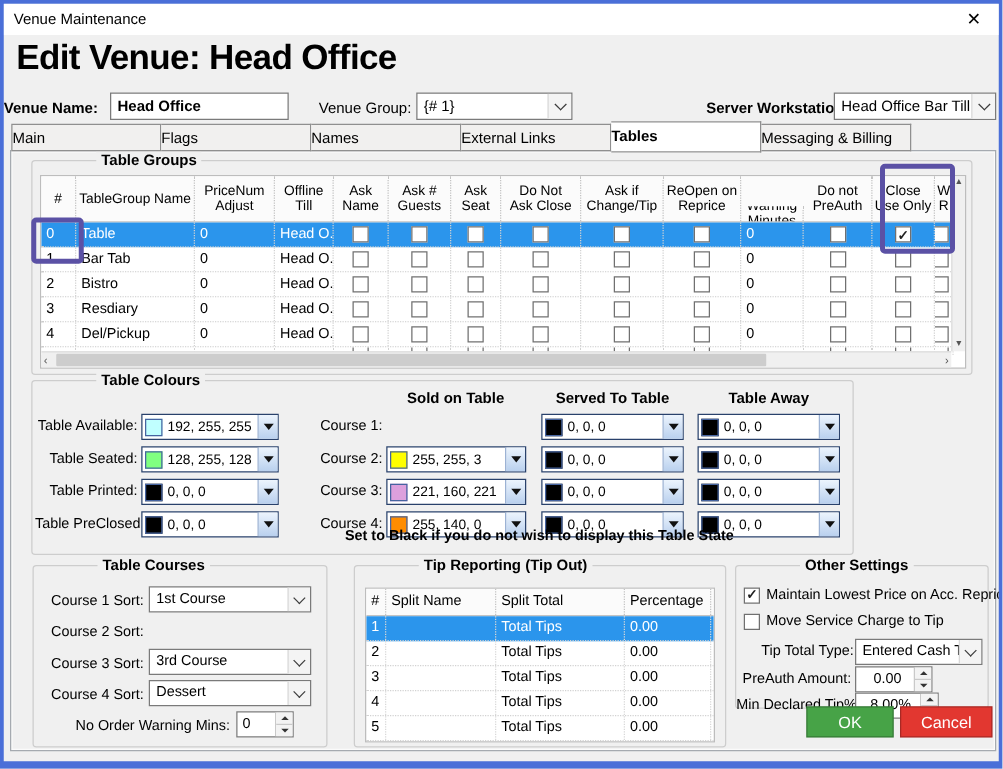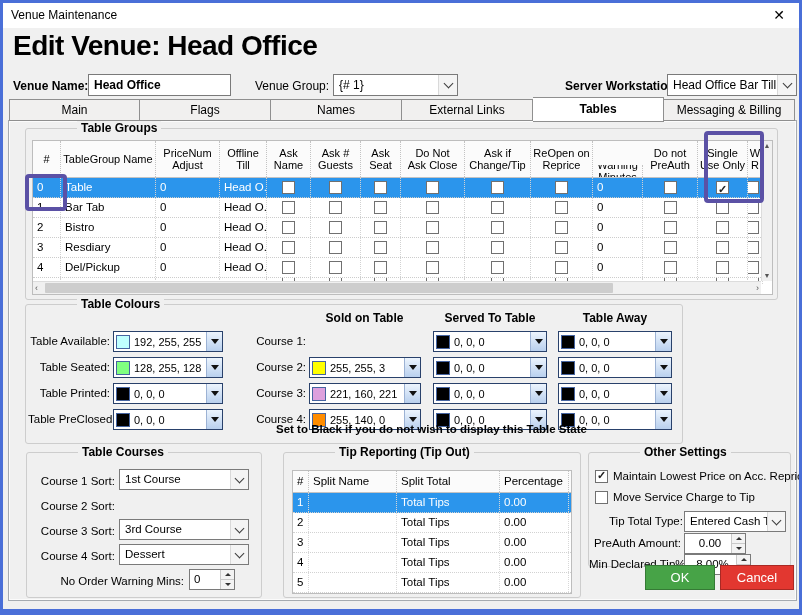--- a/index.html
+++ b/index.html
@@ -29,22 +29,22 @@
          font-size:12px; line-height:20px; padding-left:5px; white-space:nowrap; overflow:hidden; }
   .combo{ position:absolute; top:71px; height:22px; background:#fff; border:1px solid #7a7a7a;
           font-size:12px; line-height:20px; padding-left:5px; white-space:nowrap; overflow:hidden; }
   .combo .arr{ position:absolute; right:0; top:0; bottom:0; width:19px; background:#f4f4f4;
                border-left:1px solid #d9d9d9; display:flex; align-items:center; justify-content:center; }
   .chev{ width:7px; height:7px; border-right:1px solid #3c3c3c; border-bottom:1px solid #3c3c3c;
          transform:rotate(45deg); margin-top:-3px; }
 
   
   .tabstrip{ position:absolute; left:6px; top:94px; width:787px; height:24px; display:flex; z-index:3; }
-  .tab{ width:131px; height:22px; margin-top:2px; background:#f1f0ef; border:1px solid #8f8f8f; border-left-width:0;
-        font-size:12px; text-align:center; line-height:20px; white-space:nowrap; overflow:hidden; }
+  .tab{ width:120px; height:22px; margin-top:2px; background:#f1f0ef; border:1px solid #8f8f8f; border-left-width:0;
+        font-size:12px; text-align:left; line-height:20px; white-space:nowrap; overflow:hidden; }
   .tab:first-child{ border-left-width:1px; }
   .tab.active{ background:#ffffff; font-weight:bold; height:25px; margin-top:0; line-height:23px; z-index:4; }
 
   .content-panel{ position:absolute; left:5px; top:117px; width:789px; height:481px;
                   background:#f0f0f0; border:1px solid #a5aab0; box-shadow:inset 0 0 0 1px #fbfbfb; }
 
   
   .gb{ position:absolute; border:1px solid #cdcdcd; border-radius:3px; }
   .gb>.legend{ position:absolute; top:-8px; left:7px; background:#f0f0f0; padding:0 4px;
                font-size:12px; font-weight:bold; white-space:nowrap;margin-left:44px; }
@@ -131,21 +131,21 @@
 
 <div class="window">
 
   <div class="titlebar">
     <span class="title">Venue Maintenance</span>
     <span class="close-btn">✕</span>
   </div>
 
   <div class="heading">Edit Venue: Head Office</div>
 
-  <span class="lbl b" style="left:10px;">Venue Name:</span>
+  <span class="lbl b" style="left:0;">Venue Name:</span>
   <div class="tbox" style="left:85px; width:143px; font-weight:bold;">Head Office</div>
 
   <span class="lbl" style="left:252px;">Venue Group:</span>
   <div class="combo" style="left:330px; width:125px;">
     <span>{# 1}</span>
     <span class="arr">
         <i class="chev"></i>
       </span>
   </div>
 
@@ -212,21 +212,21 @@
           </div>
           <div class="hc" style="width: 50px; margin-top: 24px;">
             <span>Warning</span>
             <span>Minutes</span>
           </div>
           <div class="hc" style="width: 55px;">
             <span>Do not</span>
             <span>PreAuth</span>
           </div>
           <div class="hc" style="width: 50px;">
-            <span>Single</span>
+            <span>Close</span>
             <span>Use Only</span>
           </div>
           <div class="hc" style="width: 15px;">
             <span>W</span>
             <span>R</span>
           </div>
         </div>
       <div id="tg-body" style="width:730px;">
           <div class="tg-row sel">
             <div class="c txt" style="width: 28px;">0</div>

